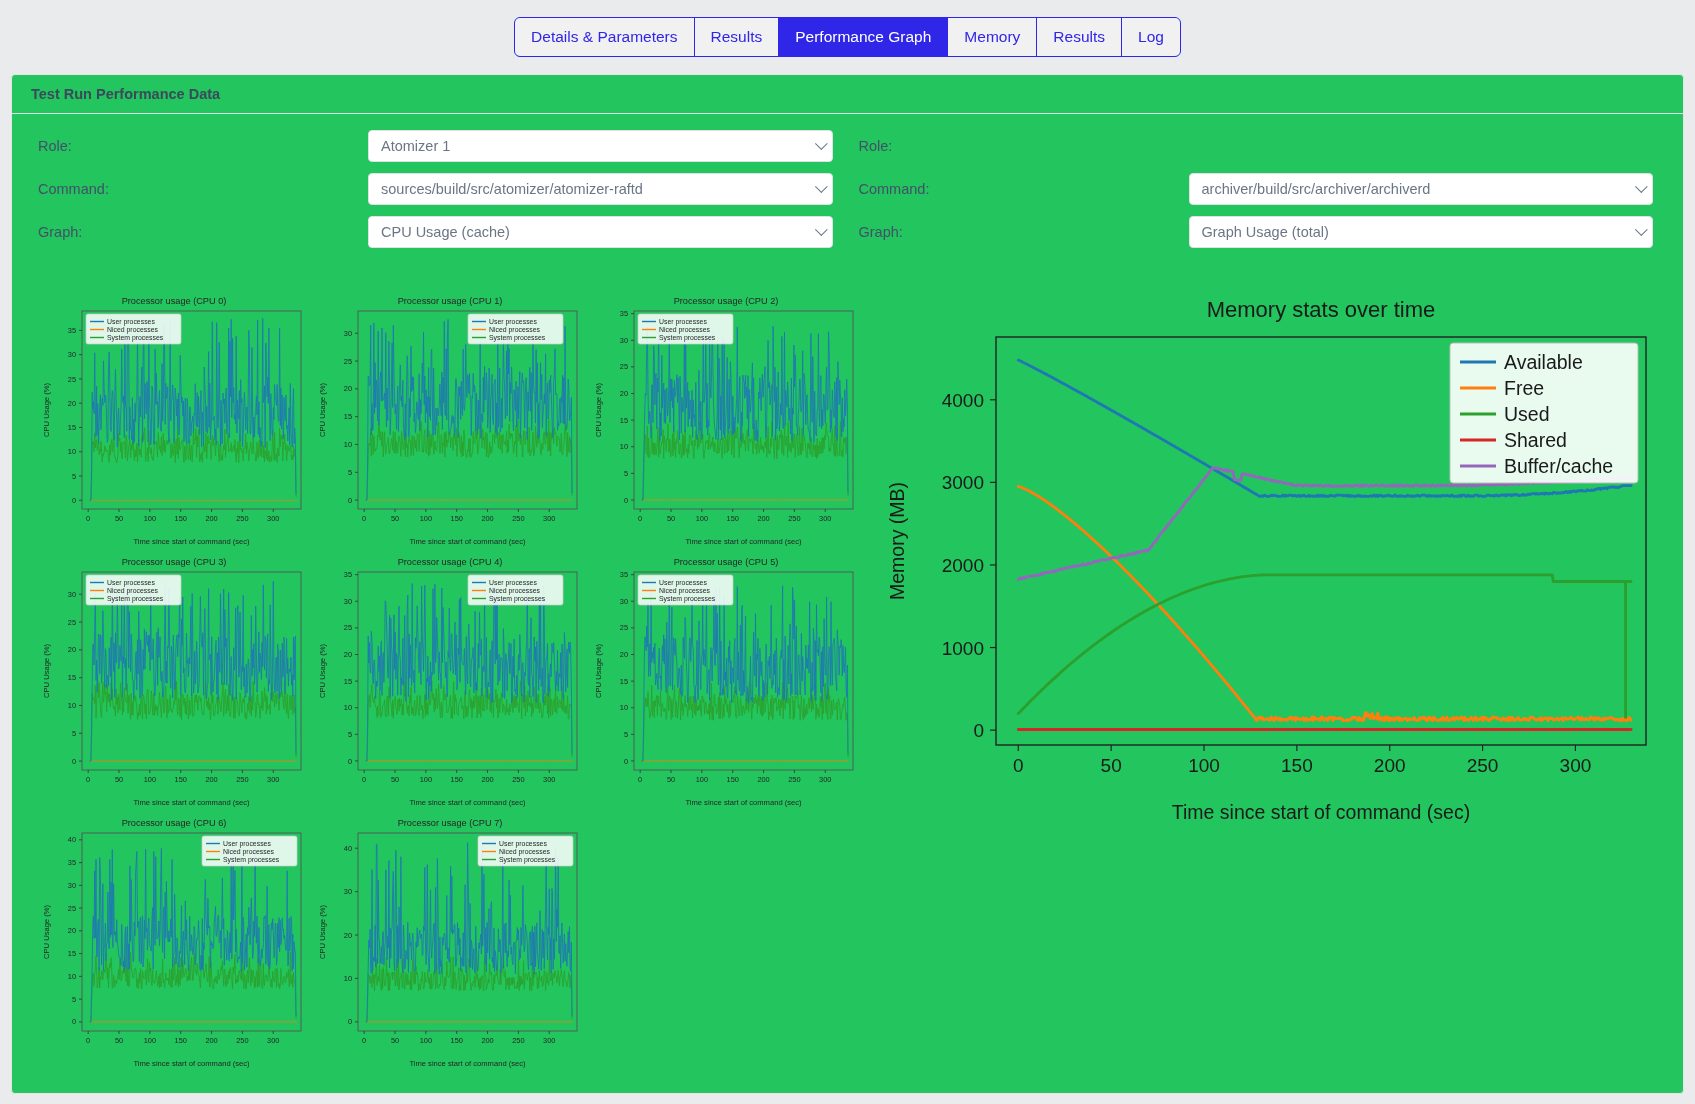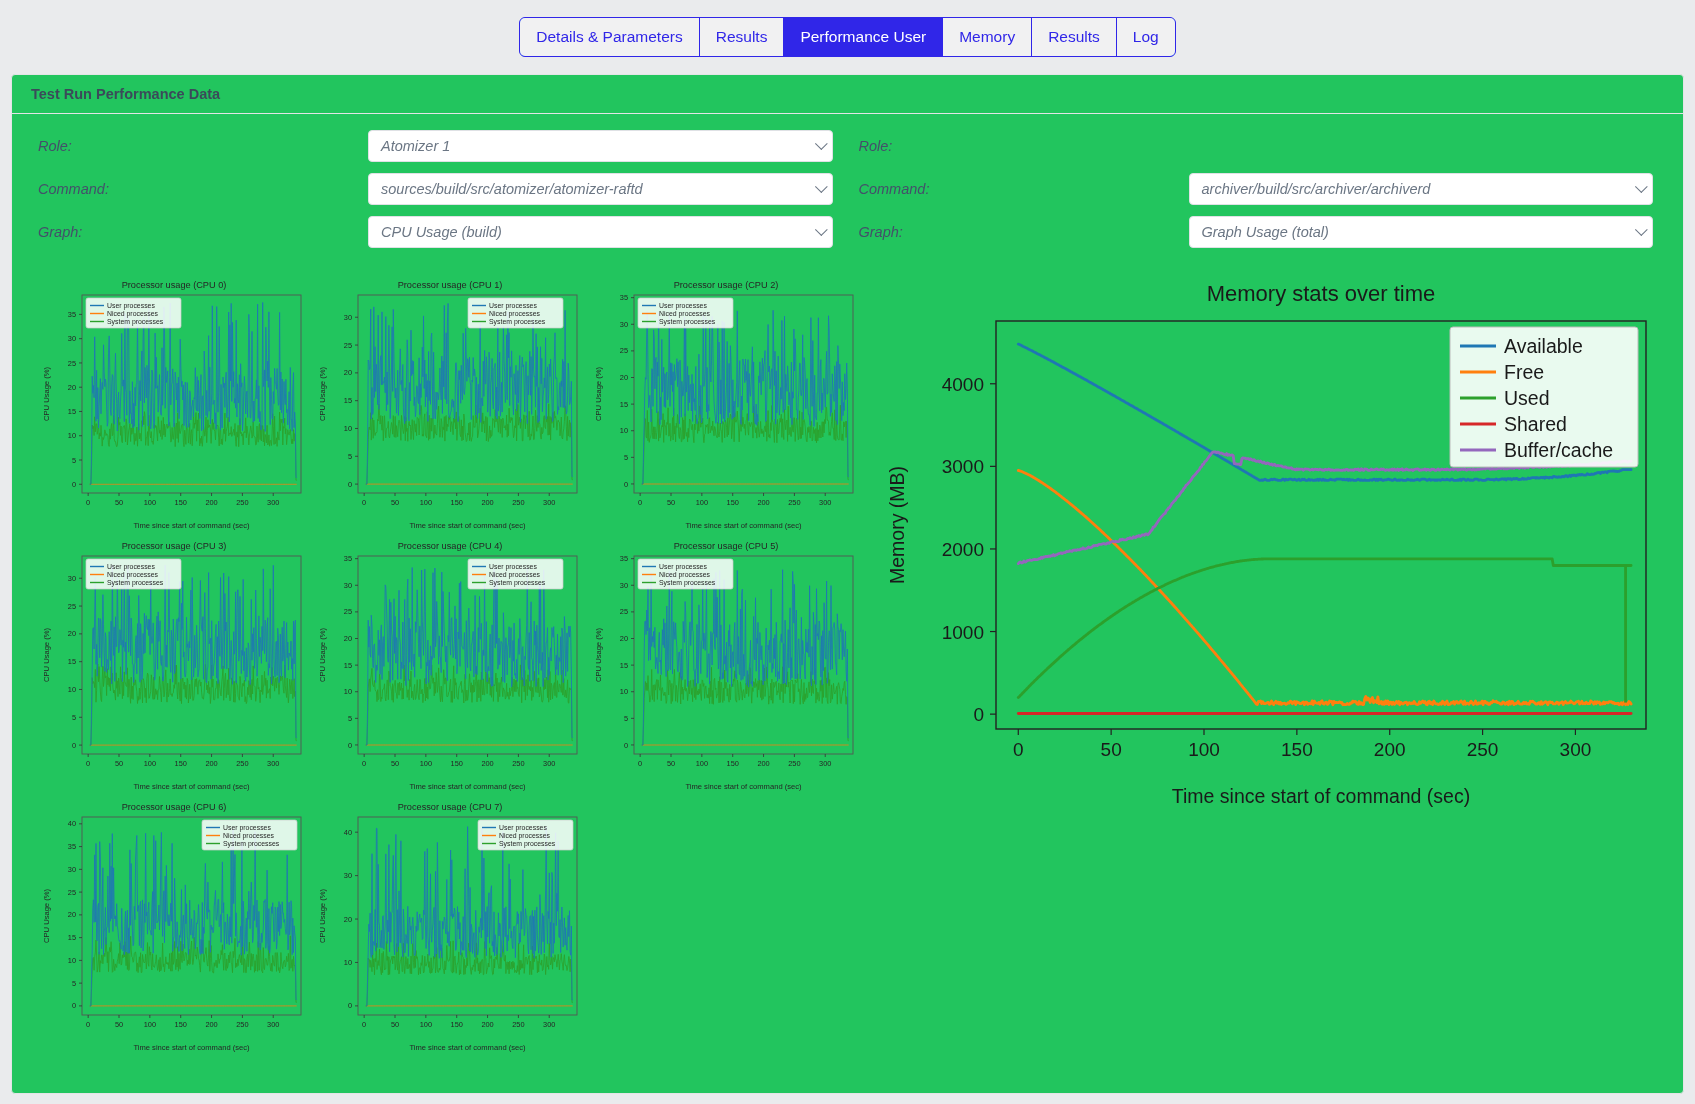--- a/index.html
+++ b/index.html
@@ -65,21 +65,20 @@
     font-size:14.5px;
     color:#3b4a5a;
   }
   .card-body{ padding:16px 18px 0 18px; position:relative; }
 
   
   .forms{
     display:flex;
     gap:6px;
     width:100%;
-    font-style:italic;
   }
   .formcol{ width:50%; padding-right:12px; }
   .frow{
     display:flex;
     align-items:center;
     margin-bottom:11px;
     height:32px;
   }
   .flabel{
     width:290px;
@@ -120,21 +119,21 @@
     border-bottom:1.6px solid #6b7684;
     transform-origin:center;
     rotate:45deg;
     margin-top:-3px;
     pointer-events:none;
   }
 
   
   .charts-area{
     position:relative;
-    margin-top:16px;
+    margin-top:32px;
     height:740px;
   }
   .cpu-grid{
     position:absolute;
     left:8px; top:0;
     width:830px;
     display:flex;
     flex-wrap:wrap;
   }
   .cpu-cell{ width:276px; height:261px; position:relative; }
@@ -149,21 +148,21 @@
   svg { display:block; }
   text { font-family:"Liberation Sans", sans-serif; }
 </style>
 </head>
 <body>
 
 <div class="tabbar-wrap">
   <div class="tabgroup" id="tabgroup">
       <div class="tab">Details &amp; Parameters</div>
       <div class="tab">Results</div>
-      <div class="tab active">Performance User</div>
+      <div class="tab active">Performance Graph</div>
       <div class="tab">Memory</div>
       <div class="tab">Results</div>
       <div class="tab">Log</div>
     </div>
 </div>
 
 <div class="card">
   <div class="card-header">
     <span>Test Run Performance Data</span>
   </div>
@@ -182,21 +181,21 @@
         <div class="frow">
           <div class="flabel">Command:</div>
           <div class="fctl">
             <div class="fselect">sources/build/src/atomizer/atomizer-raftd</div>
             <span class="chev"></span>
           </div>
         </div>
         <div class="frow">
           <div class="flabel">Graph:</div>
           <div class="fctl">
-            <div class="fselect">CPU Usage (build)</div>
+            <div class="fselect">CPU Usage (cache)</div>
             <span class="chev"></span>
           </div>
         </div>
       </div>
 
       <div class="formcol">
         <div class="frow">
           <div class="flabel">Role:</div>
         </div>
         <div class="frow">

